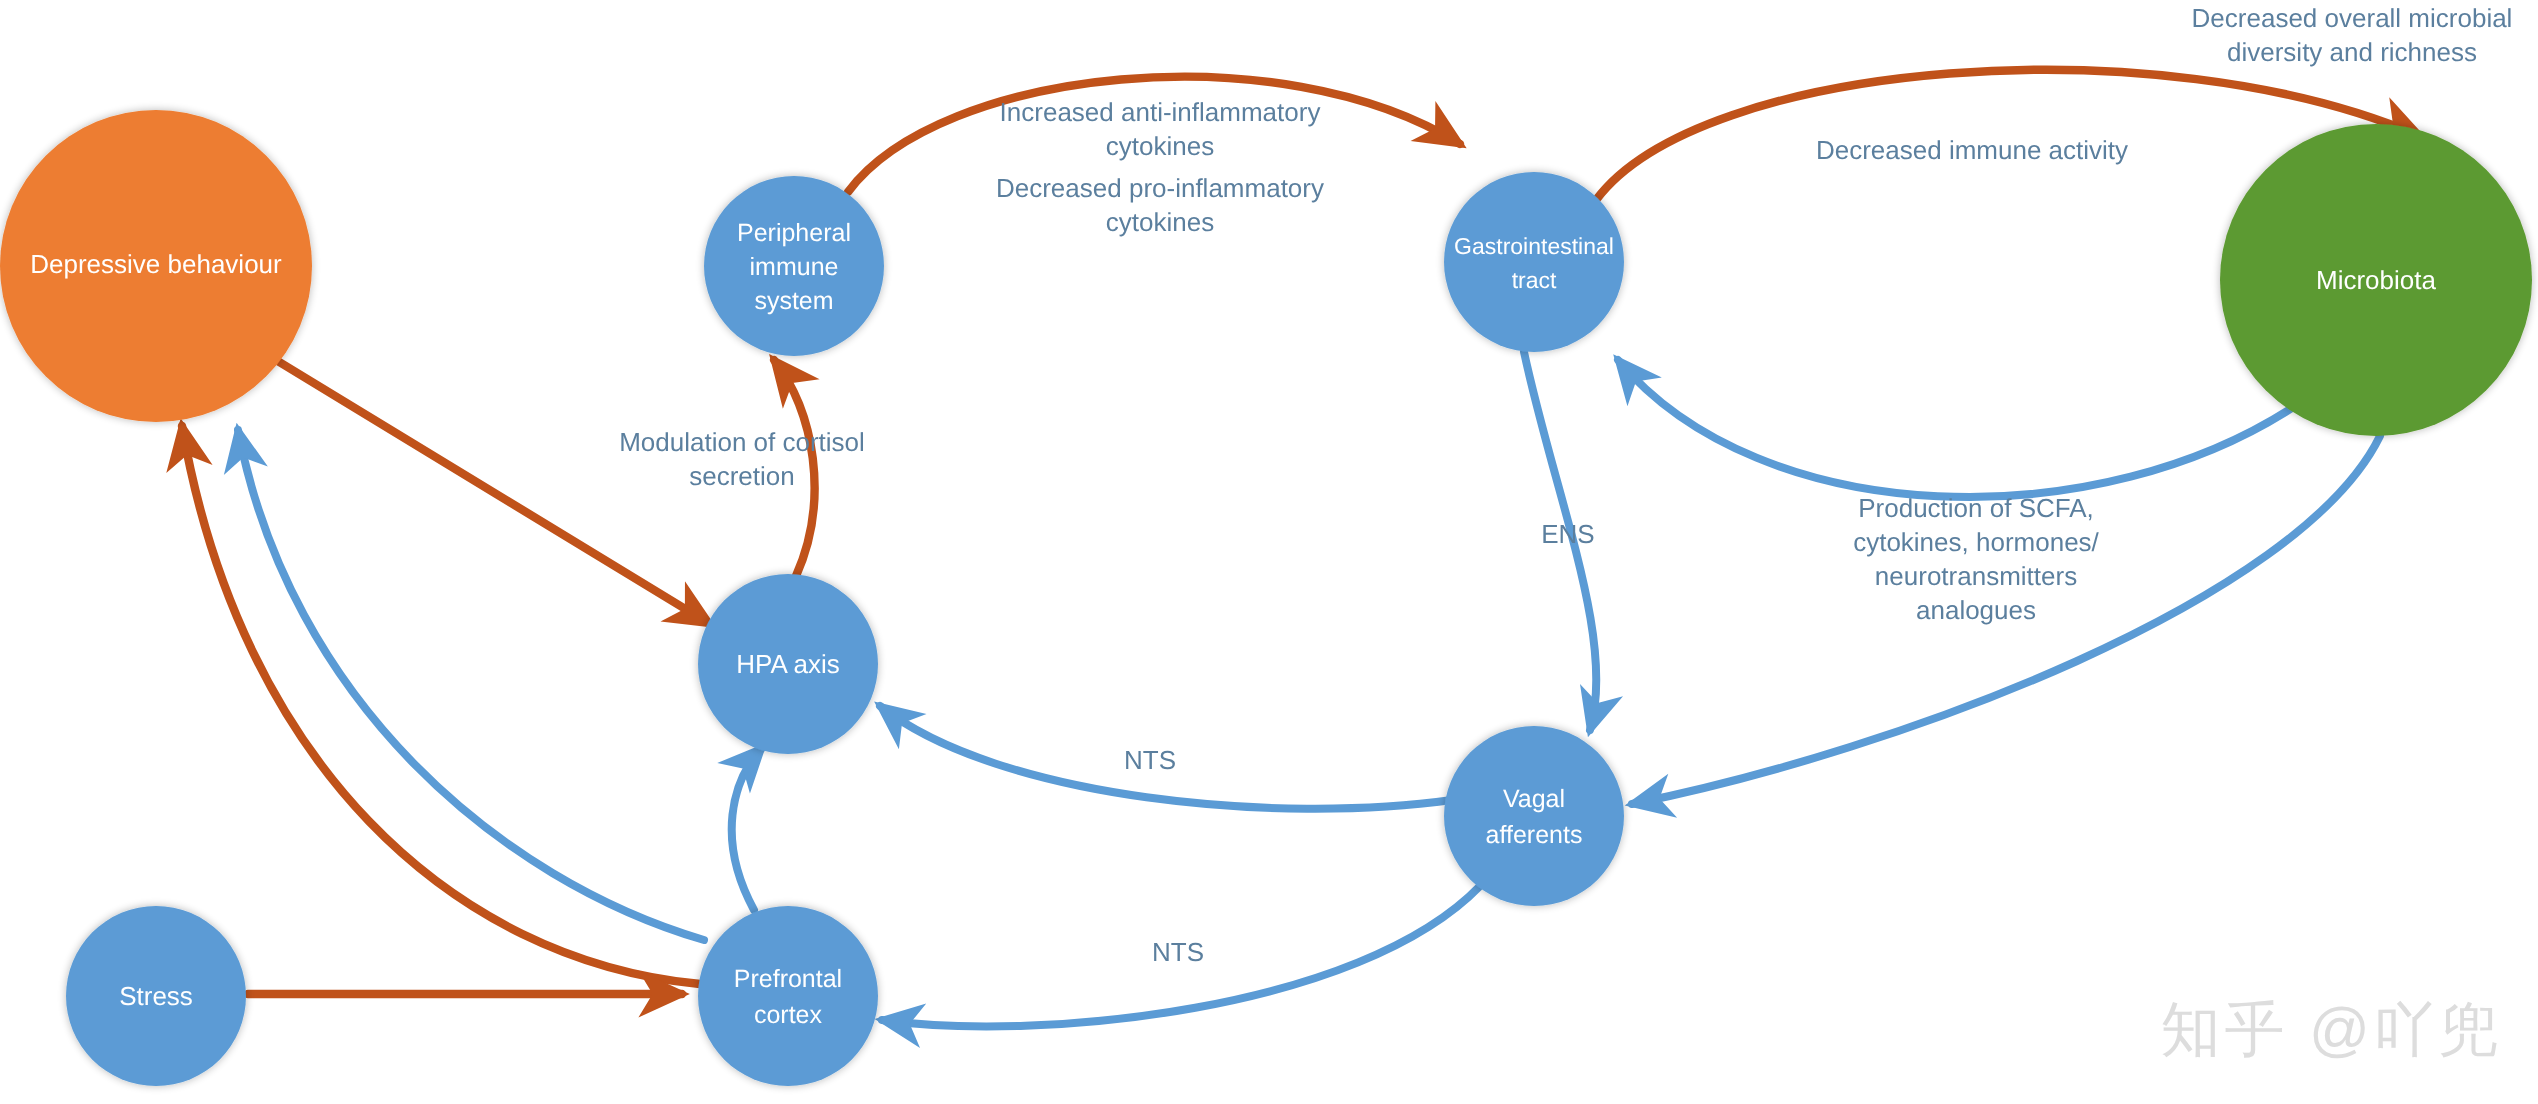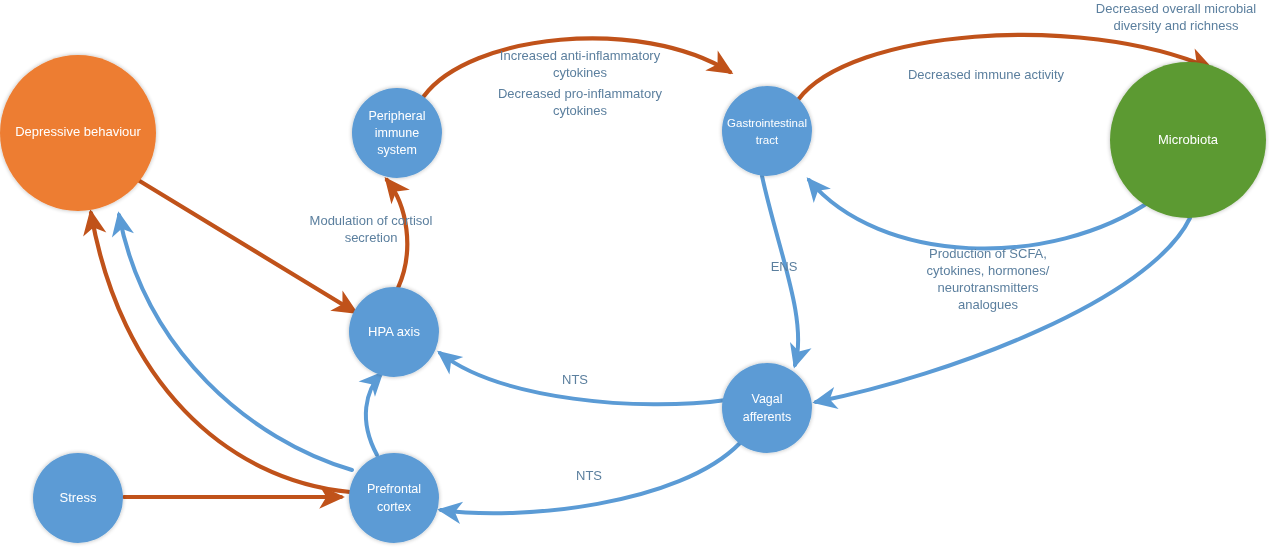--- a/index.html
+++ b/index.html
@@ -157,13 +157,14 @@
       <g>
         <text class="edge-label" x="575" y="381">NTS</text>
       </g>
 
       <g>
         <text class="edge-label" x="589" y="477">NTS</text>
       </g>
     </g>
   </svg>
 
+  <div class="watermark">知乎 @吖兜</div>
 </div>
 
 </body></html>

